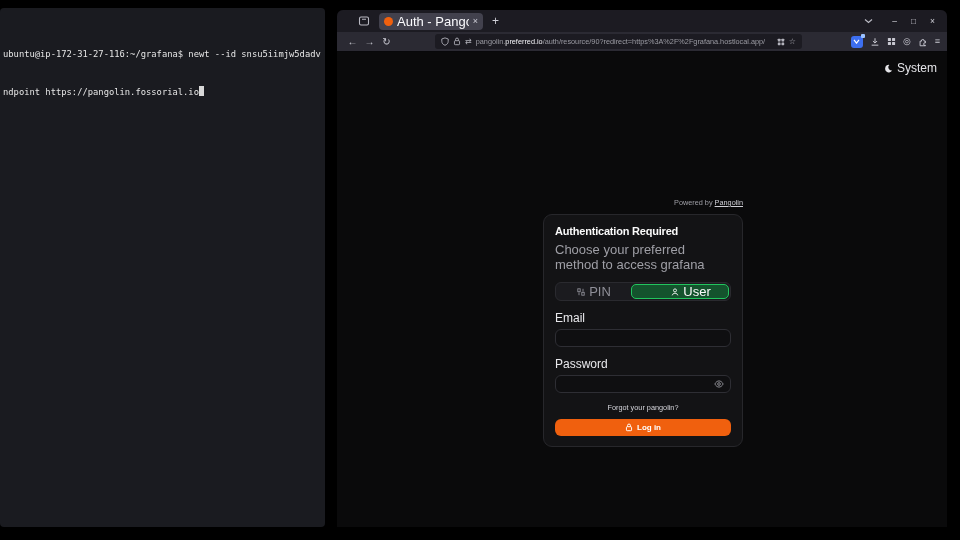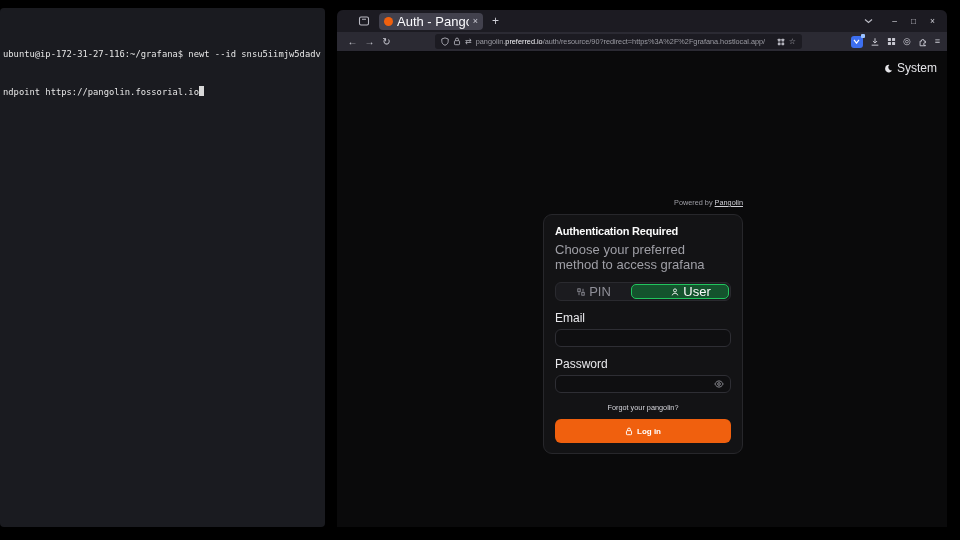--- a/index.html
+++ b/index.html
@@ -72,21 +72,21 @@
 
   .field-label { display:block; font-size:12px; color:#e8e8ec; margin-top:10px; }
   .input { display:block; margin-top:4px; width:100%; height:18px; background:#0f0f11;
            border:1px solid #2e2e34; border-radius:6px; color:#e8e8ec; font-size:8px;
            padding:0 6px; outline:none; }
   .pw-wrap { position:relative; }
   .eye { position:absolute; right:7px; top:50%; transform:translateY(-50%);
          color:#9f9fa6; display:flex; }
 
   .forgot { text-align:center; font-size:7.3px; color:#d4d4da; margin-top:10px; cursor:pointer; }
-  .login { margin-top:7px; width:100%; height:24px; background:var(--accent); border:none;
+  .login { margin-top:7px; width:100%; height:17px; background:var(--accent); border:none;
            border-radius:6px; color:#fff; font-size:8px; font-weight:bold;
            display:flex; align-items:center; justify-content:center; gap:4px; cursor:pointer;
            font-family:"Liberation Sans", sans-serif; }
   .login .icn { display:flex; }
   svg { display:block; }
 </style>
 </head>
 <body>
 
 <div class="screen">

